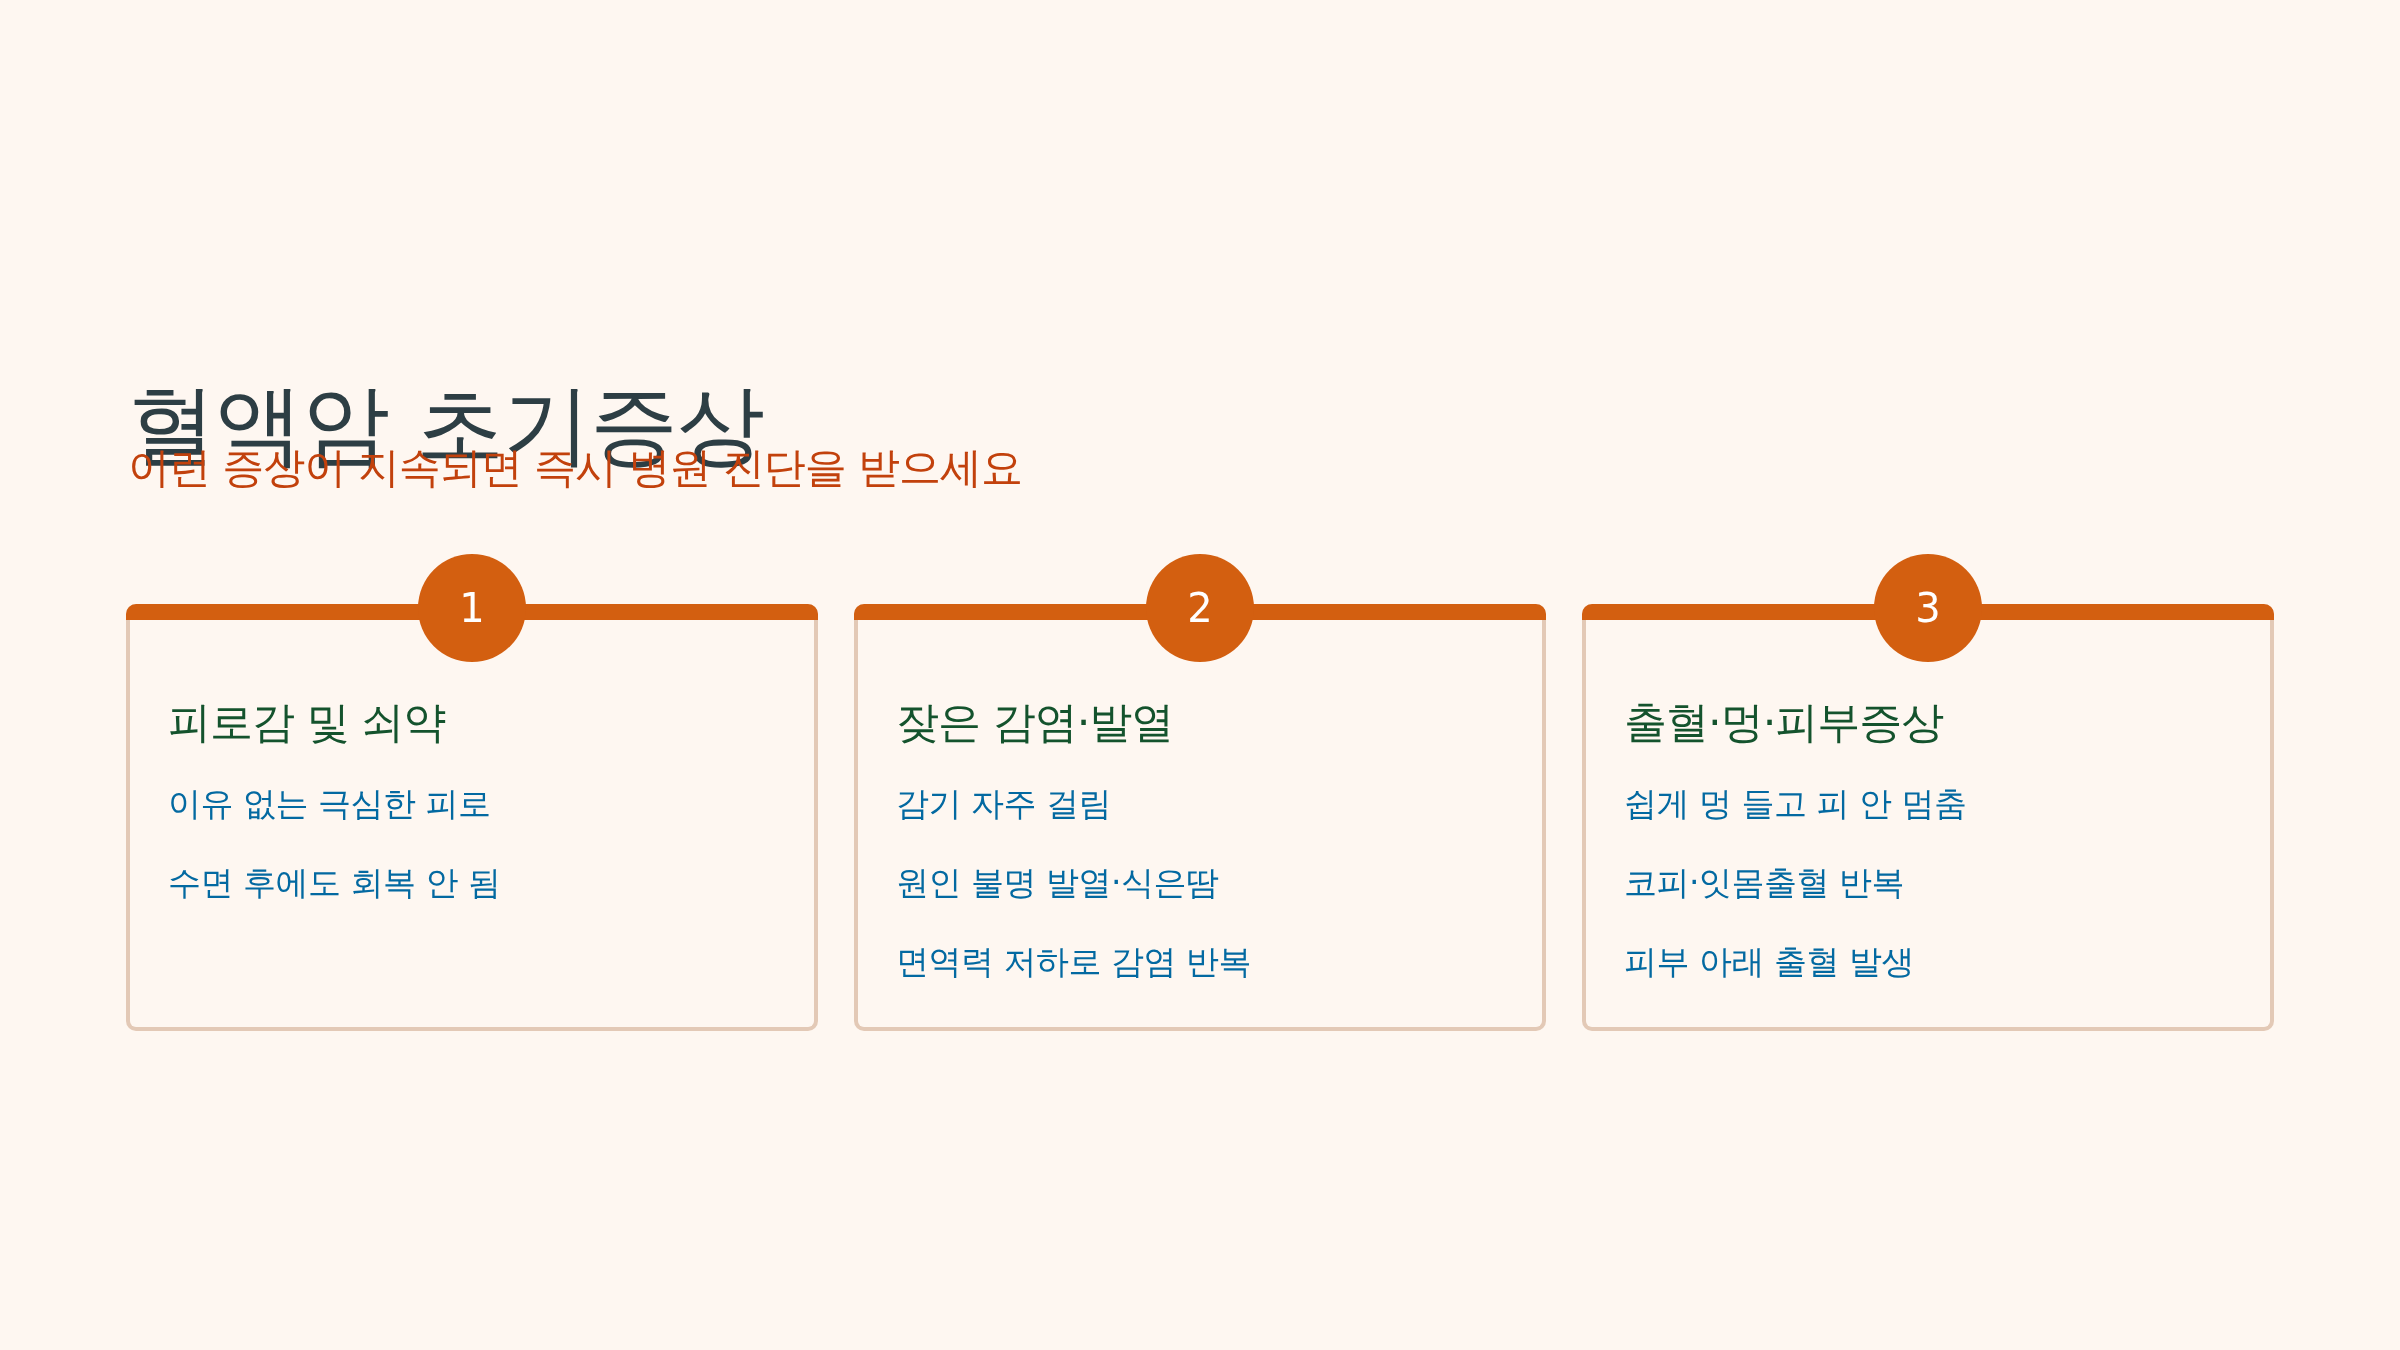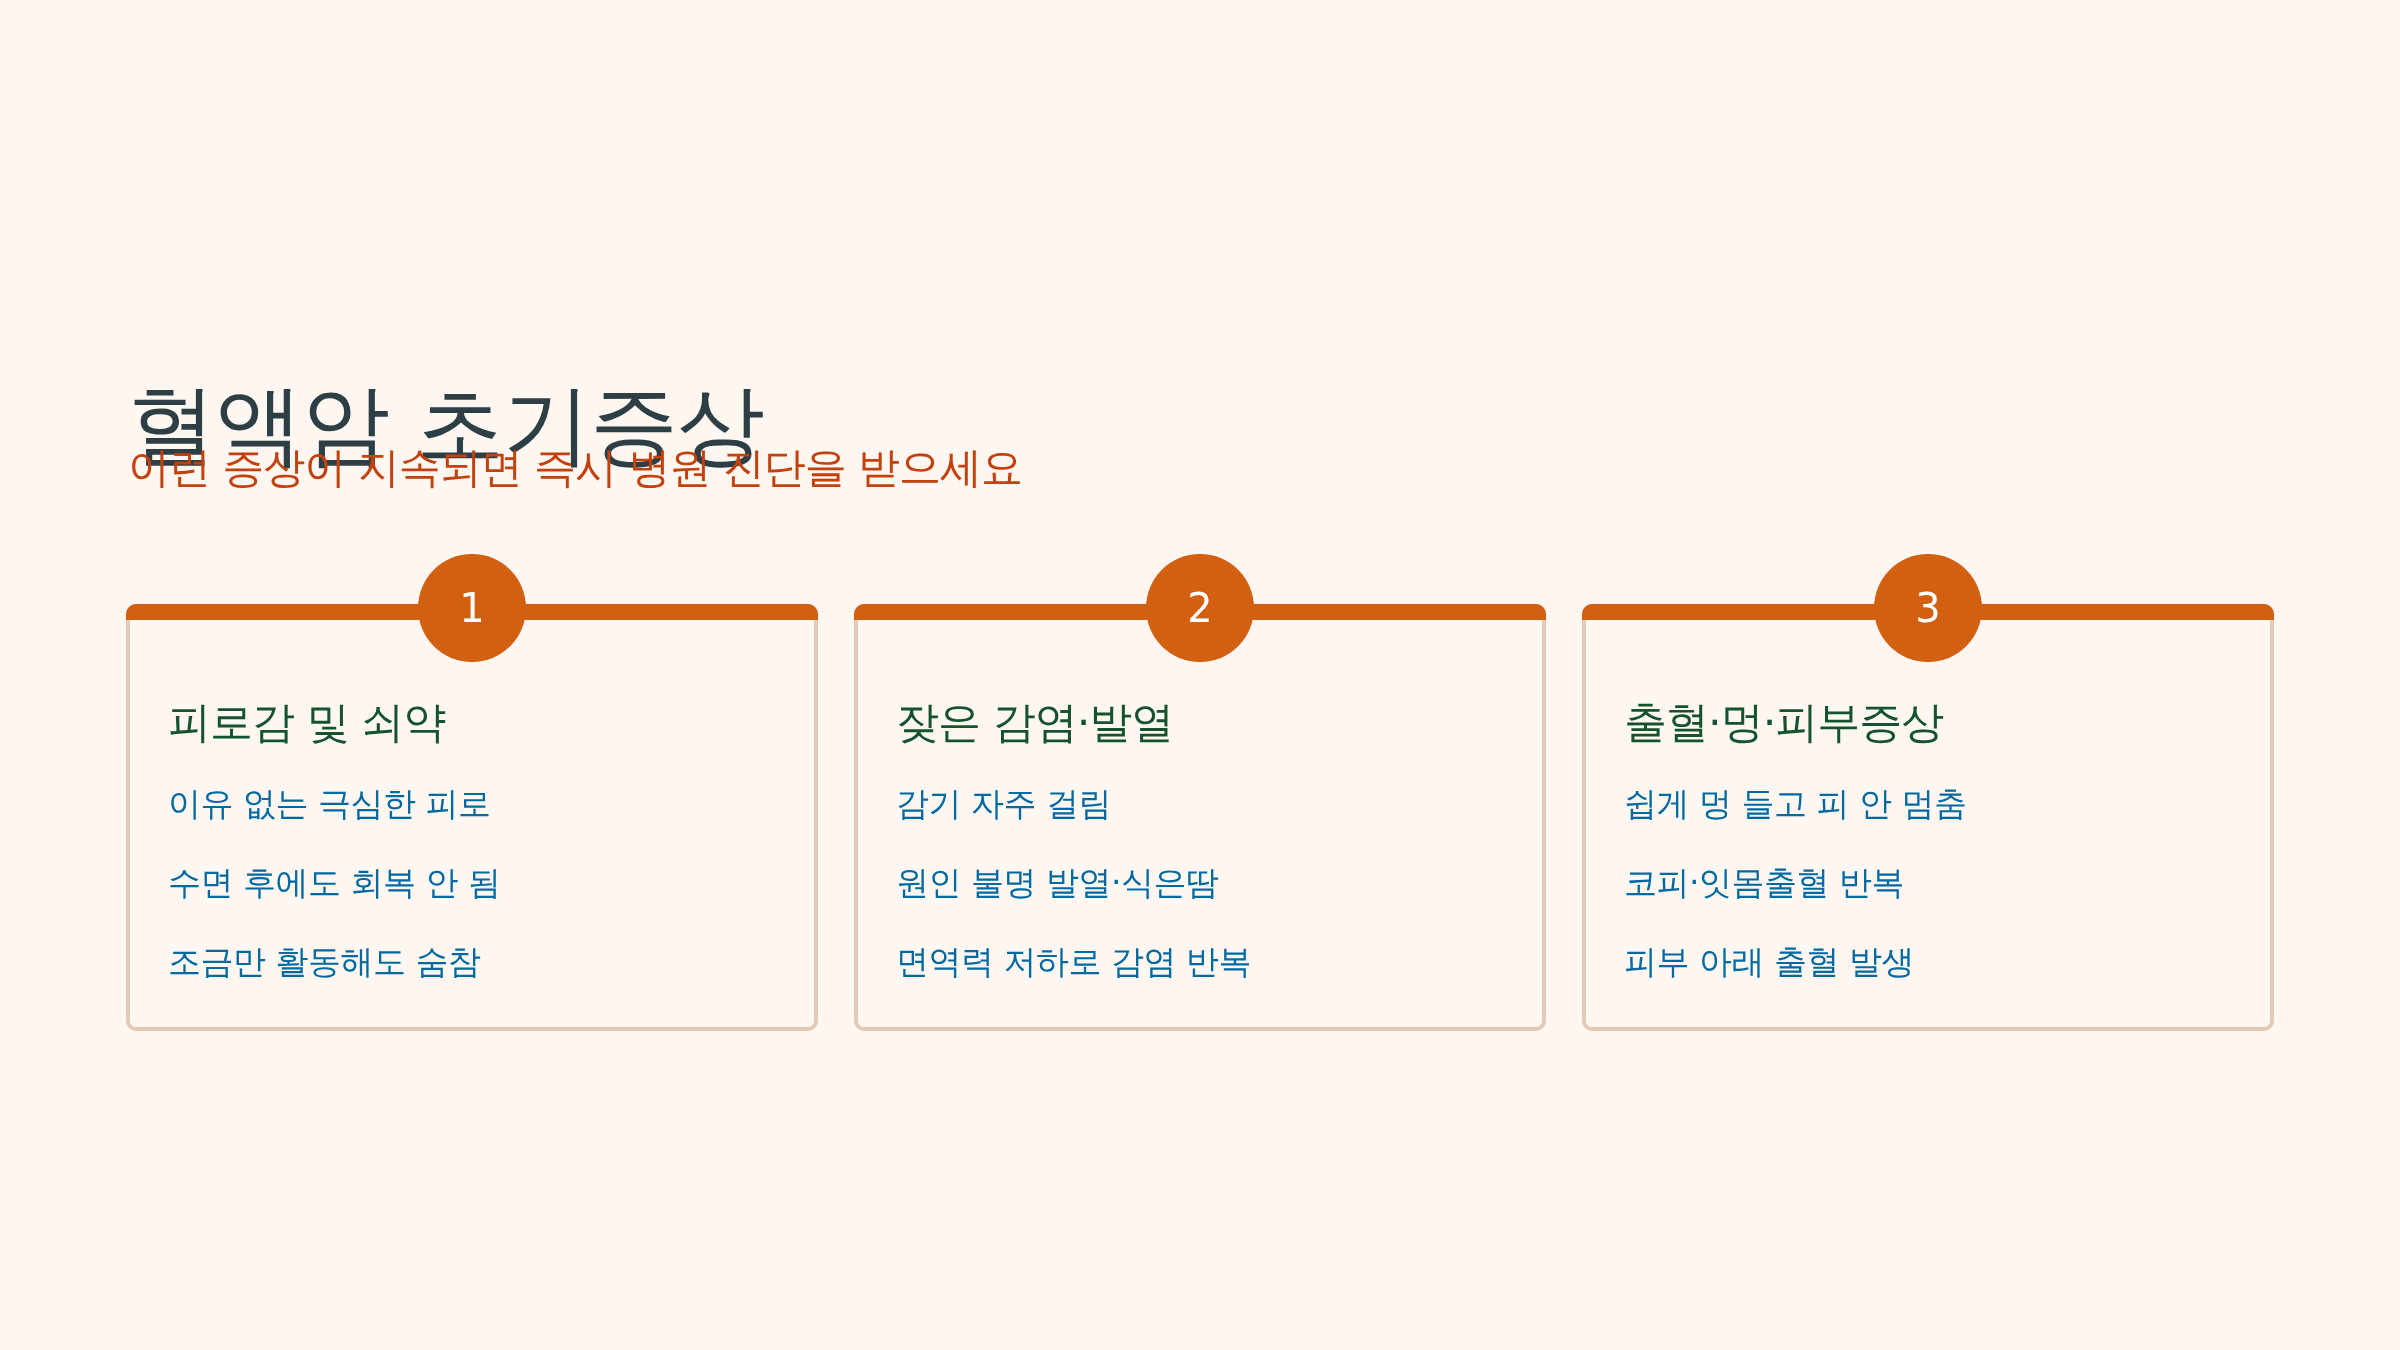--- a/index.html
+++ b/index.html
@@ -116,21 +116,20 @@
 
 <div class="cards">
 
   <div class="card">
     <div class="card-bar"></div>
     <div class="badge">1</div>
     <div class="card-title">피로감 및 쇠약</div>
     <ul class="card-list">
       <li>이유 없는 극심한 피로</li>
       <li>수면 후에도 회복 안 됨</li>
-      <li>조금만 활동해도 숨참</li>
     </ul>
   </div>
 
   <div class="card">
     <div class="card-bar"></div>
     <div class="badge">2</div>
     <div class="card-title">잦은 감염·발열</div>
     <ul class="card-list">
       <li>감기 자주 걸림</li>
       <li>원인 불명 발열·식은땀</li>

